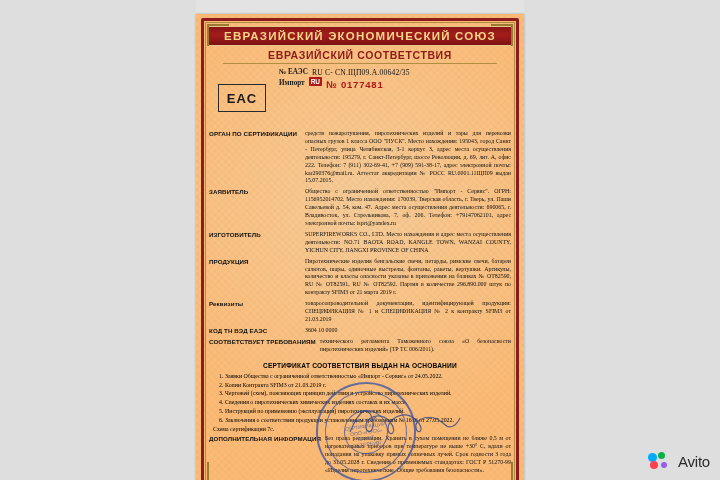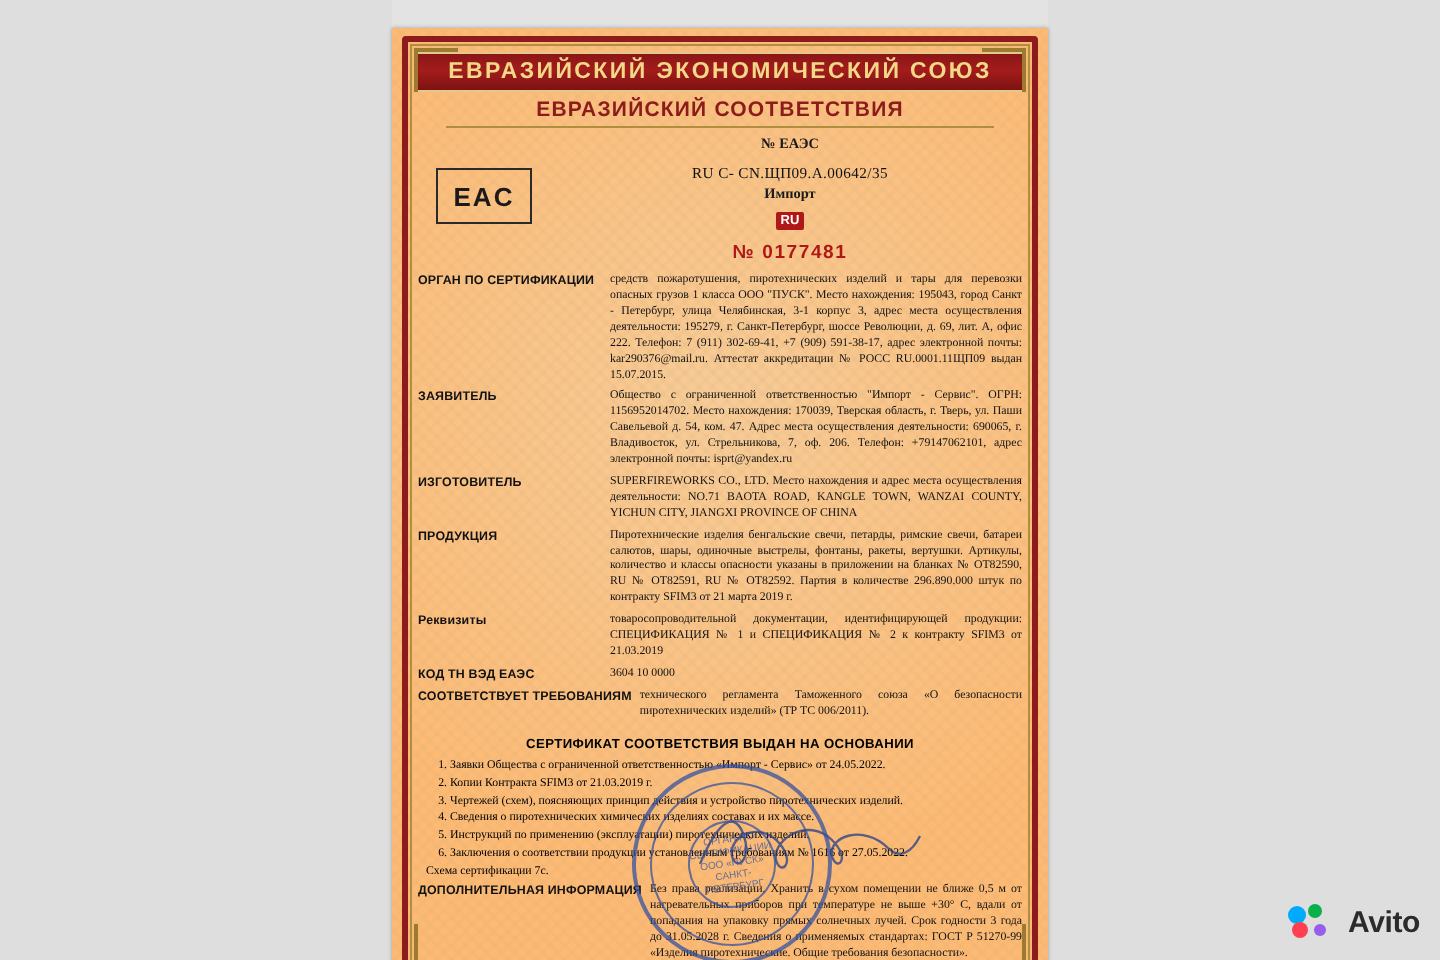--- a/index.html
+++ b/index.html
@@ -129,23 +129,22 @@
     color: #1a1a1a;
   }
   .numbers {
     flex: 1;
     padding-left: 4px;
     font-size: 7.4px;
     line-height: 1.45;
   }
   .numline {
     display: flex;
-    align-items: center;
+    align-items: flex-start;
     gap: 4px;
-    flex-direction: column;
   }
   .numline .lbl { color: #1a1a1a; font-weight: bold; font-size: 7.2px; }
   .numline .val { color: #111; font-size: 7.6px; letter-spacing: 0.2px; }
   .serial {
     color: #b01818;
     font-weight: bold;
     font-size: 9.5px;
     letter-spacing: 0.8px;
     font-family: "Liberation Sans", sans-serif;
   }
@@ -301,21 +300,21 @@
 
   
   .avito {
     position: absolute;
     right: 10px;
     bottom: 10px;
     display: flex;
     align-items: center;
     gap: 4px;
     font-family: "Liberation Sans", sans-serif;
-    font-weight: bold;
+    font-weight: normal;
     font-size: 15px;
     color: #2b2b2b;
     letter-spacing: -0.2px;
   }
   .avito .dots {
     position: relative;
     width: 26px;
     height: 18px;
   }
   .avito .dot { position: absolute; border-radius: 50%; }

